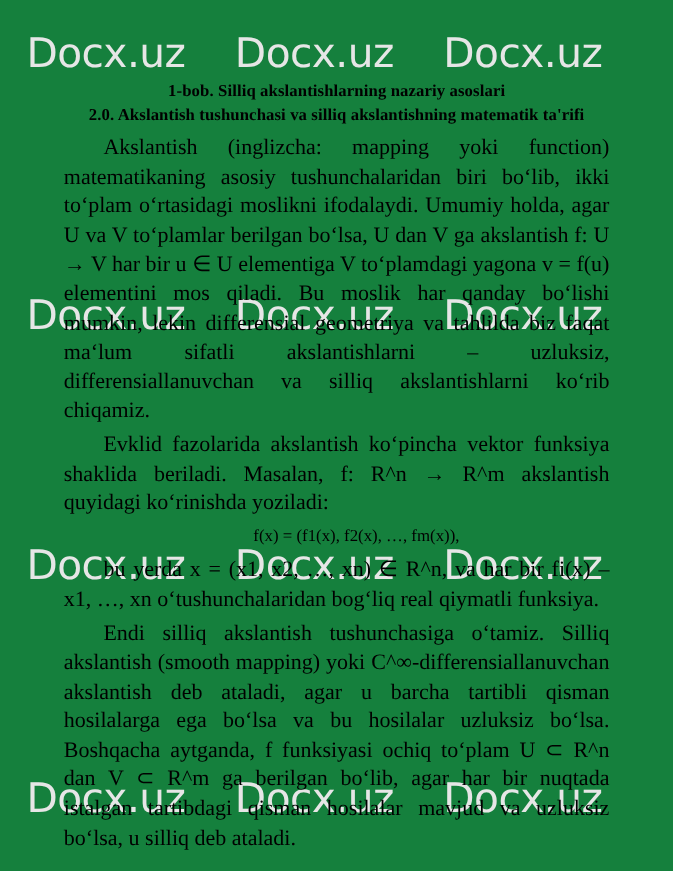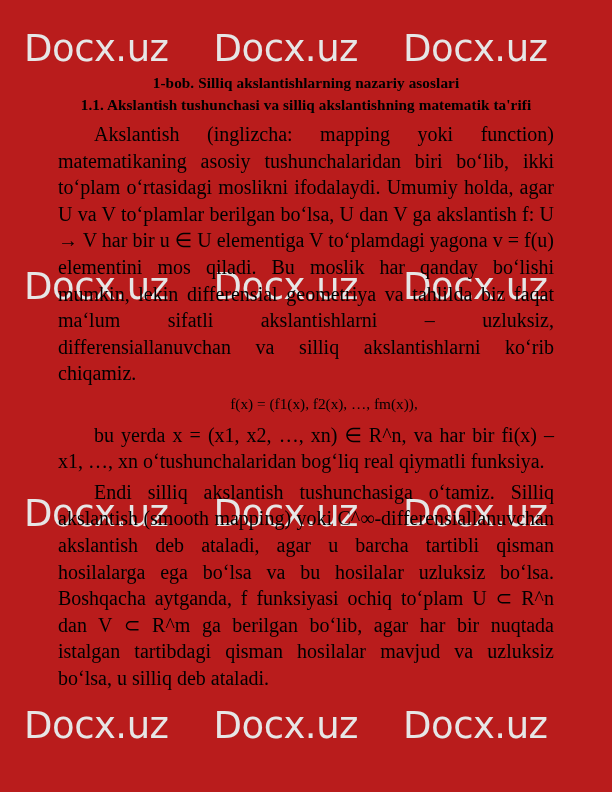--- a/index.html
+++ b/index.html
@@ -4,21 +4,21 @@
 <style>
   html, body {
     margin: 0;
     padding: 0;
     background: #ffffff;
   }
   .page {
     position: relative;
     width: 612px;
     height: 792px;
-    background: #b91c1c;
+    background: #15803d;
     overflow: hidden;
     font-family: "Liberation Serif", serif;
     color: #000000;
   }
   
   .watermark-layer {
     position: absolute;
     inset: 0;
     z-index: 0;
     pointer-events: none;
@@ -109,24 +109,25 @@
       <span class="wm">Docx.uz</span>
       <span class="wm">Docx.uz</span>
       <span class="wm">Docx.uz</span>
     </div>
   </div>
 
   <div class="content">
 
     <h1 class="doc-title">1-bob. Silliq akslantishlarning nazariy asoslari</h1>
 
-    <h2 class="doc-subtitle">1.1. Akslantish tushunchasi va silliq akslantishning matematik ta'rifi</h2>
+    <h2 class="doc-subtitle">2.0. Akslantish tushunchasi va silliq akslantishning matematik ta'rifi</h2>
 
     <p class="body">Akslantish (inglizcha: mapping yoki function) matematikaning asosiy tushunchalaridan biri bo‘lib, ikki to‘plam o‘rtasidagi moslikni ifodalaydi. Umumiy holda, agar U va V to‘plamlar berilgan bo‘lsa, U dan V ga akslantish f: U → V har bir u ∈ U elementiga V to‘plamdagi yagona v = f(u) elementini mos qiladi. Bu moslik har qanday bo‘lishi mumkin, lekin differensial geometriya va tahlilda biz faqat ma‘lum sifatli akslantishlarni – uzluksiz, differensiallanuvchan va silliq akslantishlarni ko‘rib chiqamiz.</p>
 
+    <p class="body">Evklid fazolarida akslantish ko‘pincha vektor funksiya shaklida beriladi. Masalan, f: R^n → R^m akslantish quyidagi ko‘rinishda yoziladi:</p>
 
     <p class="formula">f(x) = (f1(x), f2(x), …, fm(x)),</p>
 
     <p class="body">bu yerda x = (x1, x2, …, xn) ∈ R^n, va har bir fi(x) – x1, …, xn o‘tushunchalaridan bog‘liq real qiymatli funksiya.</p>
 
     <p class="body">Endi silliq akslantish tushunchasiga o‘tamiz. Silliq akslantish (smooth mapping) yoki C^∞-differensiallanuvchan akslantish deb ataladi, agar u barcha tartibli qisman hosilalarga ega bo‘lsa va bu hosilalar uzluksiz bo‘lsa. Boshqacha aytganda, f funksiyasi ochiq to‘plam U ⊂ R^n dan V ⊂ R^m ga berilgan bo‘lib, agar har bir nuqtada istalgan tartibdagi qisman hosilalar mavjud va uzluksiz bo‘lsa, u silliq deb ataladi.</p>
 
 
 
   </div>

